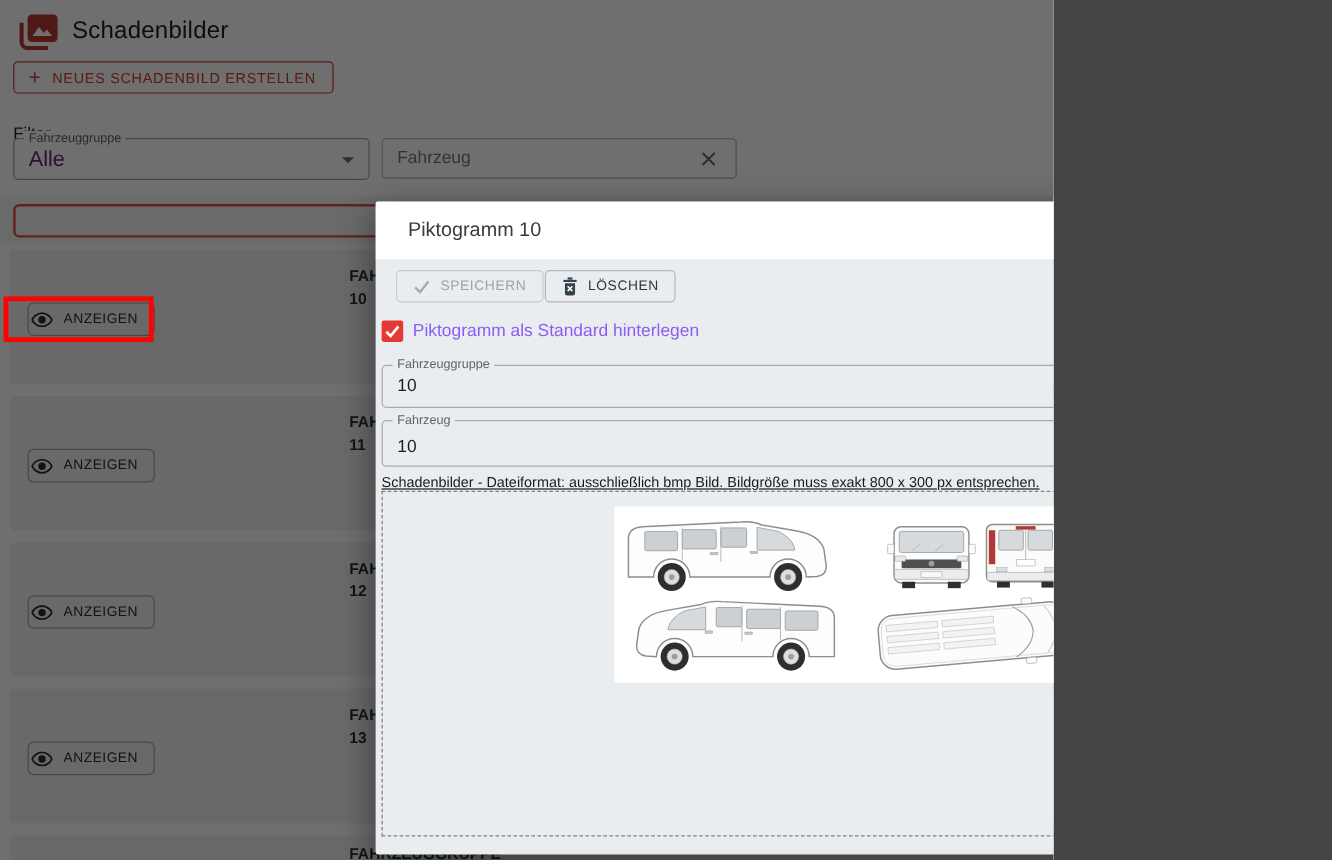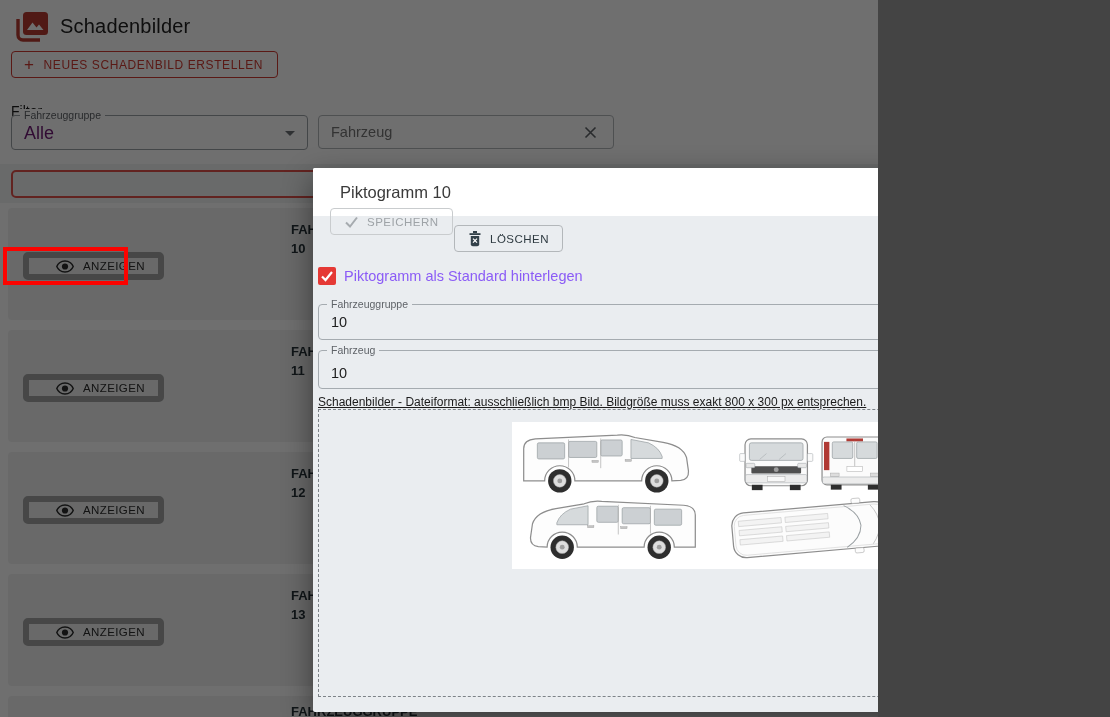--- a/index.html
+++ b/index.html
@@ -35,23 +35,23 @@
   .filter-input::placeholder { color:#757575; opacity:1; }
   .clear-x { position:absolute; left:583px; top:125px; cursor:pointer; }
 
   .redbar-bg { position:absolute; left:0; top:164px; width:1110px; height:39px; background:#f1f3f3; }
   .redbox { position:absolute; left:11px; top:6px; width:1095px; height:28px; border:2px solid #e2504a; border-radius:5px; }
 
   .row { position:absolute; left:8px; width:1098px; height:112px; background:#f0f2f2; border-radius:4px; }
   .rowlabel { position:absolute; left:283px; top:14px; font-size:13px; font-weight:bold; color:#263238; white-space:nowrap; }
   .rowvalue { position:absolute; left:283px; top:33px; font-size:13px; font-weight:bold; color:#263238; }
   .anzeigen {
-    position:absolute; left:15px; top:44px; height:28px; padding:0 13px 0 27px;
+    position:absolute; left:15px; top:44px; height:28px; padding:0 13px 0 2px;
     display:inline-flex; align-items:center; gap:9px;
-    background:transparent; border:6px solid #a3a3a3; border-radius:5px;
+    background:transparent; border:1px solid #a3a3a3; border-radius:5px;
     font-family:inherit; font-size:11.5px; letter-spacing:.4px; color:#2c2c2c; cursor:pointer;
   }
 
   
   .backdrop { position:absolute; inset:0; background:rgba(0,0,0,0.565); z-index:10; }
   .annotation {
     position:absolute; left:3px; top:247px; width:125px; height:38px;
     border:4px solid #fb0300; z-index:60;
   }
   .hscroll-thumb { position:absolute; left:1008px; top:711px; width:79px; height:6px; background:#a9a9a9; z-index:20; }
@@ -63,21 +63,21 @@
     border-radius:2px; overflow:hidden;
   }
   .modal-header { position:absolute; left:0; top:0; width:100%; height:48px; background:#ffffff; }
   .modal-title { position:absolute; left:27px; top:0; line-height:48px; font-size:16.5px; color:#3a3a3a; }
   .modal-close { position:absolute; right:28px; top:14px; width:20px; height:20px; background:transparent; border:none; cursor:pointer; padding:0; }
 
   .mbtn {
     position:absolute; height:27px; display:inline-flex; align-items:center; gap:8px; padding:0 13px;
     background:transparent; border-radius:4px; font-family:inherit; font-size:11.5px; letter-spacing:.5px; cursor:pointer;
   }
-  .mbtn.save { left:17px; top:40px; border:1px solid #c9ccce; color:#9ea3a7; cursor:default; }
+  .mbtn.save { left:17px; top:57px; border:1px solid #c9ccce; color:#9ea3a7; cursor:default; }
   .mbtn.delete { left:141px; top:57px; border:1px solid #b3b7ba; color:#2e3a40; }
 
   .chk { position:absolute; left:5px; top:99px; width:18px; height:18px; background:#e53935; border-radius:2px; cursor:pointer; }
   .chk svg { position:absolute; left:1px; top:1px; }
   .chk-label { position:absolute; left:31px; top:100px; font-size:14.5px; color:#8b5cf6; }
 
   .mfield { position:absolute; left:5px; width:778px; border:1px solid #a5abb0; border-radius:4px; }
   .mfield .flabel { position:absolute; top:-7px; left:8px; font-size:10.5px; line-height:13px; color:#5f6368; background:#eaedf0; padding:0 4px; }
   .mfield .fvalue { position:absolute; left:12px; top:50%; transform:translateY(-50%); font-size:14.5px; color:#1d1d1d; }
   .mfield .arrow { position:absolute; right:13px; top:50%; margin-top:-2px; width:0; height:0;

